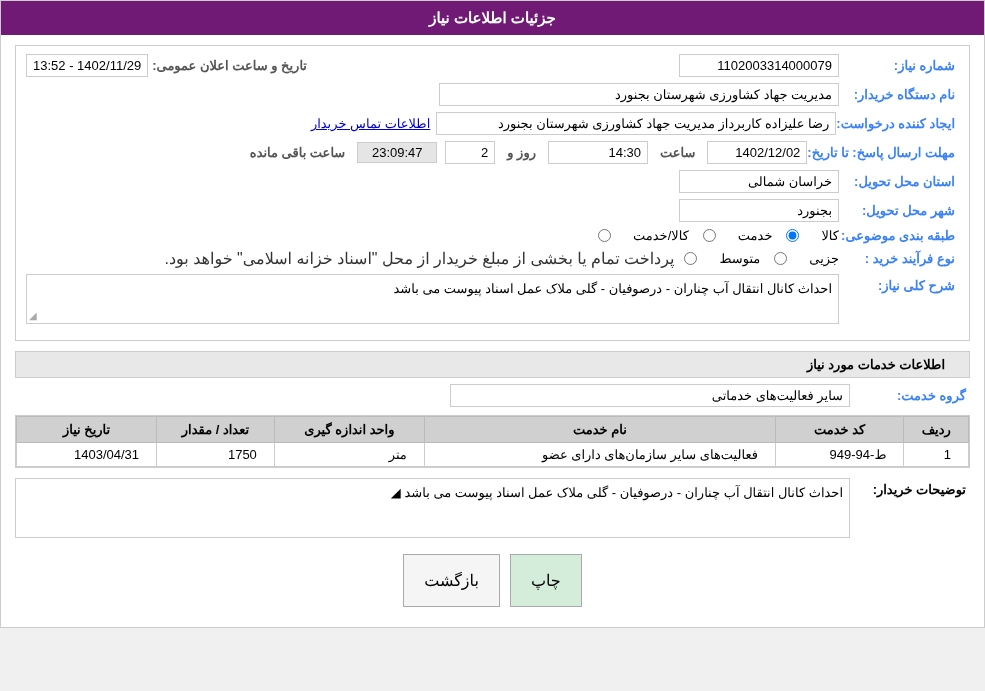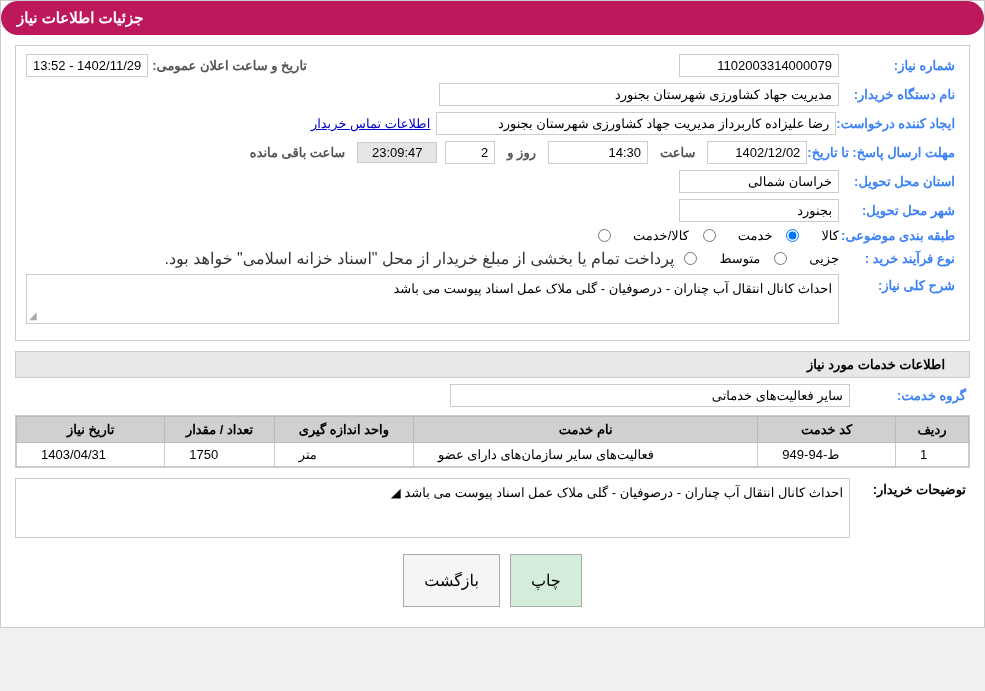--- a/index.html
+++ b/index.html
@@ -9,27 +9,26 @@
       background: #f0f0f0;
       direction: rtl;
     }
     .page-wrapper {
       max-width: 985px;
       margin: 0 auto;
       background: #fff;
       border: 1px solid #ccc;
     }
     .header-bar {
-      background: #be185d;
+      background: #701a75;
       color: #fff;
-      text-align: left;
+      text-align: center;
       padding: 8px 16px;
       font-size: 15px;
       font-weight: bold;
-      border-radius: 17px;
     }
     .content {
       padding: 10px 14px;
     }
     .info-section {
       border: 1px solid #ccc;
       margin-bottom: 10px;
       padding: 8px 10px;
       background: #fff;
     }
@@ -122,22 +121,22 @@
     }
     table th {
       background: #d0d0d0;
       border: 1px solid #bbb;
       padding: 5px 8px;
       font-weight: bold;
       text-align: center;
     }
     table td {
       border: 1px solid #ccc;
-      padding: 4px 24px;
-      text-align: left;
+      padding: 4px 17px;
+      text-align: right;
       margin-top: 44px;
     }
     table tr:nth-child(even) td { background: #f9f9f9; }
     .buyer-desc-row {
       display: flex;
       align-items: flex-start;
       margin-bottom: 6px;
     }
     .buyer-desc-label {
       min-width: 120px;

